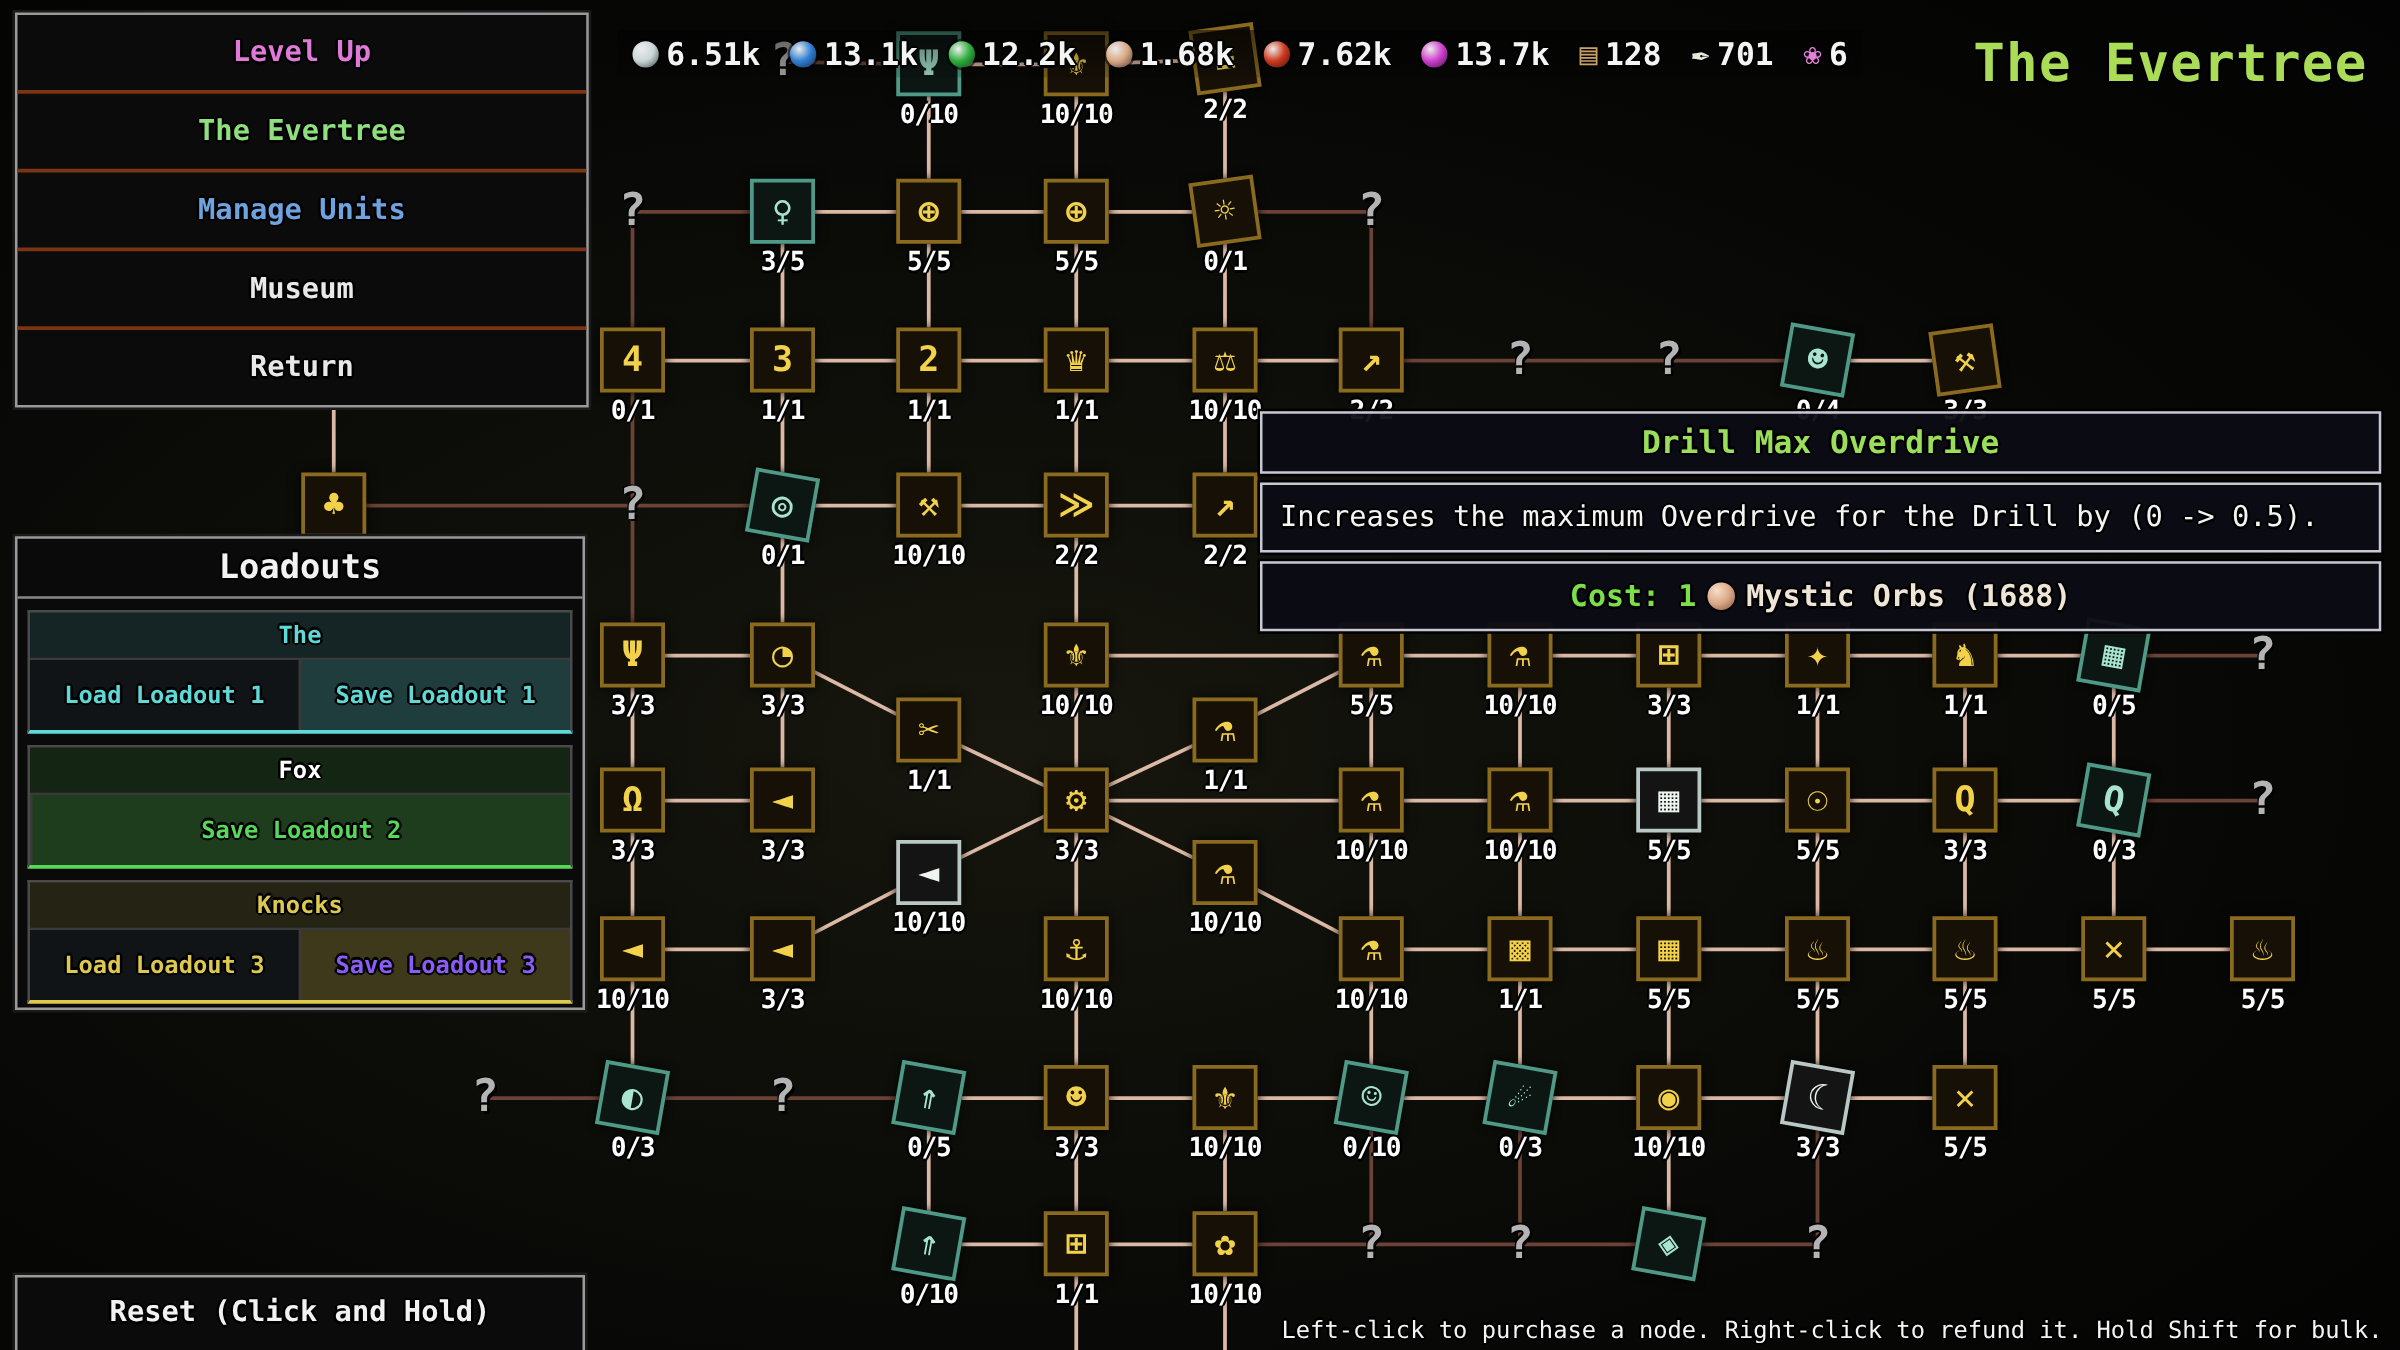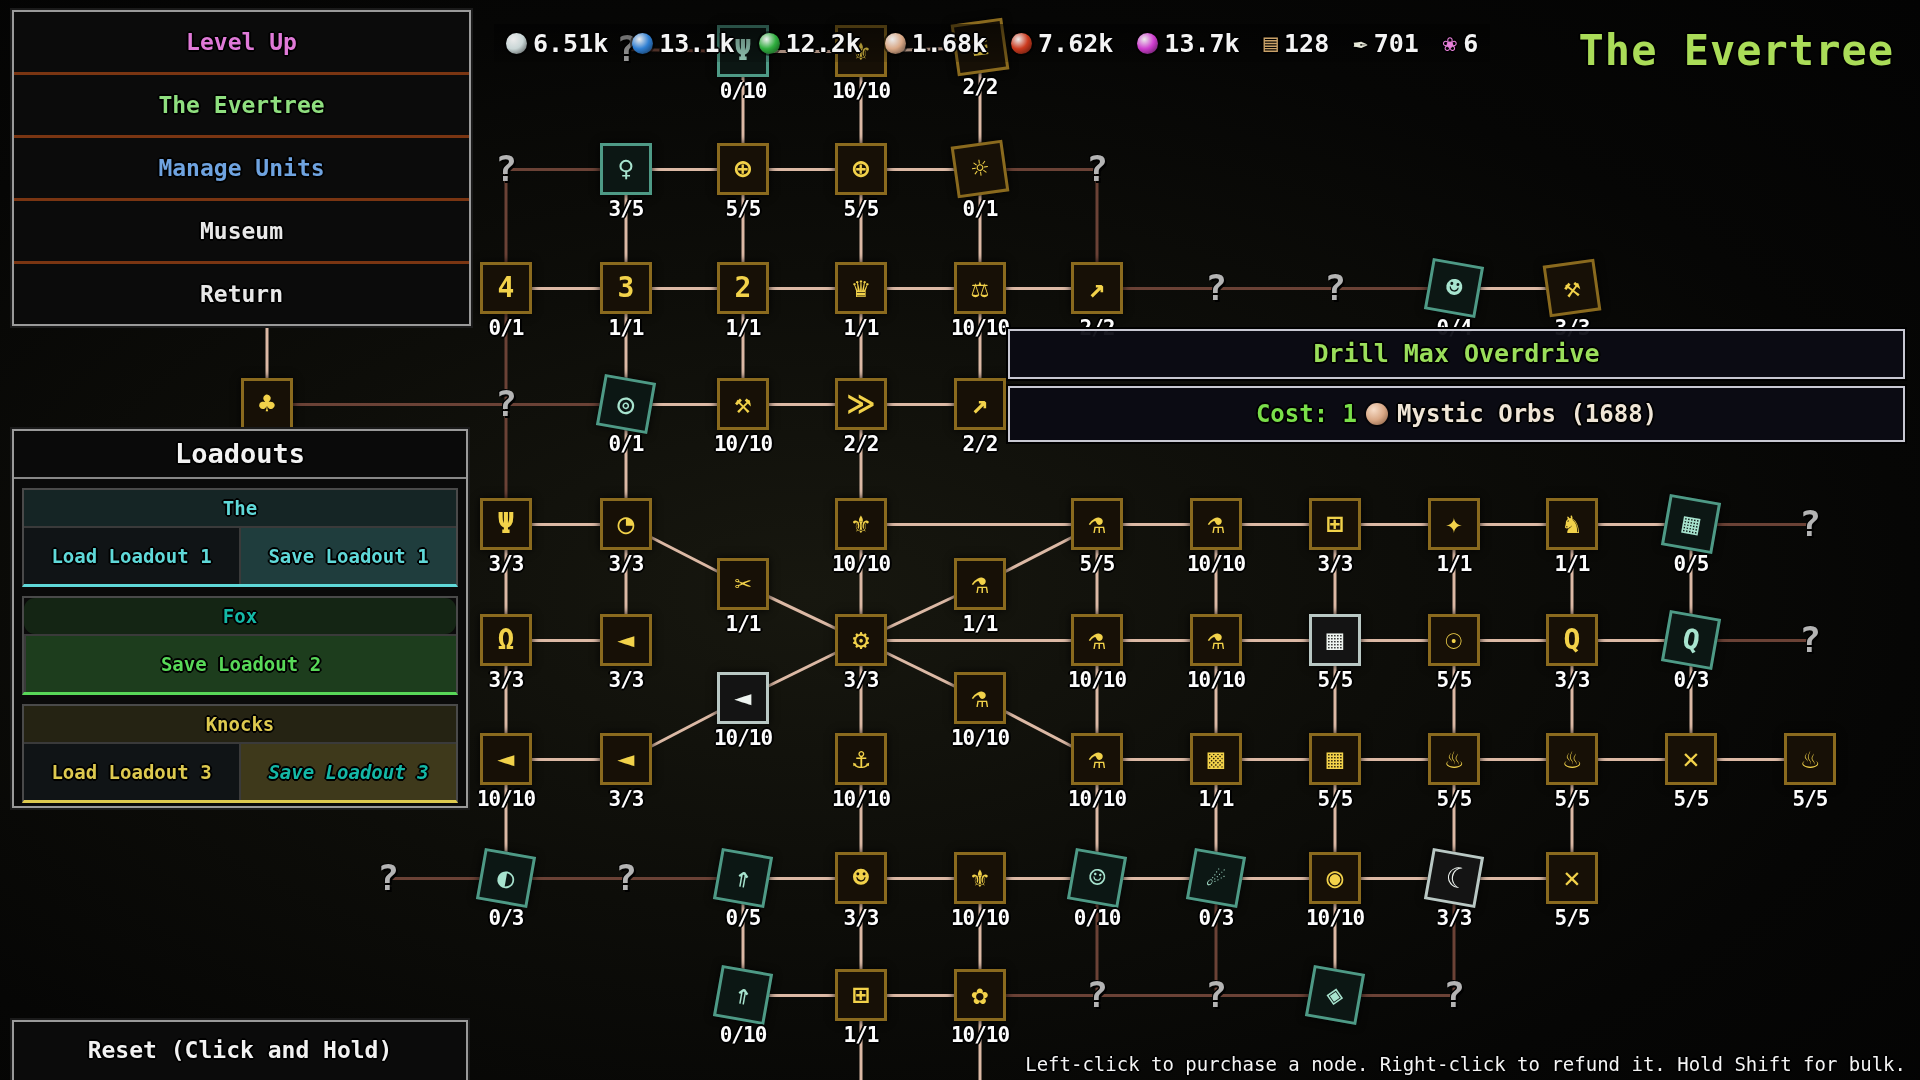--- a/index.html
+++ b/index.html
@@ -401,37 +401,38 @@
 
     <div class="loadout-group" style="border-bottom: 3px solid rgb(95, 216, 216);">
       <div class="lg-header ol" style="color: rgb(95, 216, 216); background: rgba(95, 216, 216, 0.133);">The</div>
       <div class="lg-buttons">
         <div class="lg-btn load ol" style="color: rgb(95, 216, 216);">Load Loadout 1</div>
         <div class="lg-btn save ol" style="color: rgb(95, 216, 216); background: rgba(95, 216, 216, 0.25);">Save Loadout 1</div>
       </div>
     </div>
 
     <div class="loadout-group" style="border-bottom: 3px solid rgb(88, 216, 88);">
-      <div class="lg-header ol" style="color: #14b8a6; background: rgba(88, 216, 88, 0.133); border-radius: 11px;">Fox</div>
+      <div class="lg-header ol" style="color: #ffffff; background: rgba(88, 216, 88, 0.133);">Fox</div>
       <div class="lg-buttons">
         <div class="lg-btn save ol" style="color: rgb(88, 216, 88); background: rgba(88, 216, 88, 0.25);">Save Loadout 2</div>
       </div>
     </div>
 
     <div class="loadout-group" style="border-bottom: 3px solid rgb(221, 201, 79);">
       <div class="lg-header ol" style="color: rgb(221, 201, 79); background: rgba(221, 201, 79, 0.133);">Knocks</div>
       <div class="lg-buttons">
         <div class="lg-btn load ol" style="color: rgb(221, 201, 79);">Load Loadout 3</div>
-        <div class="lg-btn save ol" style="color: #14b8a6; background: rgba(221, 201, 79, 0.25); font-style: italic;">Save Loadout 3</div>
+        <div class="lg-btn save ol" style="color: #8b5cf6; background: rgba(221, 201, 79, 0.25);">Save Loadout 3</div>
       </div>
     </div>
   </div>
 
   <div class="tooltip">
     <div class="tt-box tt-title ol">Drill Max Overdrive</div>
+    <div class="tt-box tt-desc ol">Increases the maximum Overdrive for the Drill by (0 -&gt; 0.5).</div>
     <div class="tt-box tt-cost ol">
       <span class="cost-green">Cost: 1</span><span class="cost-orb"></span><span class="cost-rest">Mystic Orbs (1688)</span>
     </div>
   </div>
 
   <div class="reset-panel ol">Reset (Click and Hold)</div>
 
   <div class="help-text">
     <div class="ol">Left-click to purchase a node. Right-click to refund it. Hold Shift for bulk.</div>
   </div>

